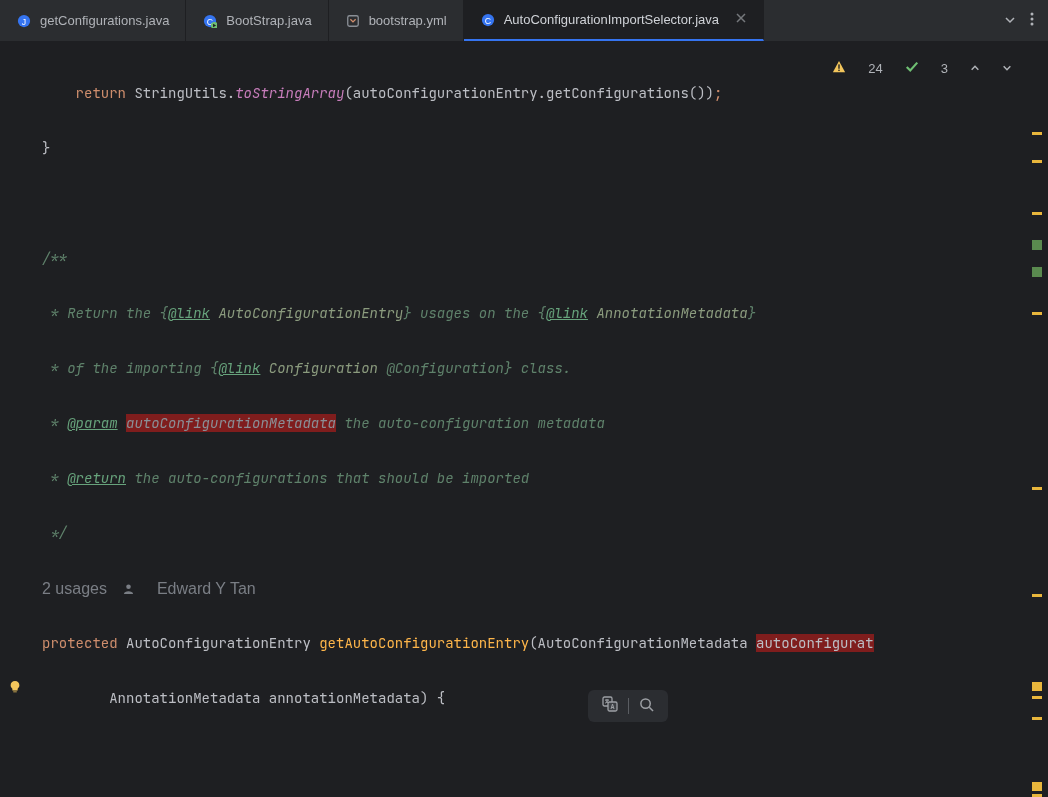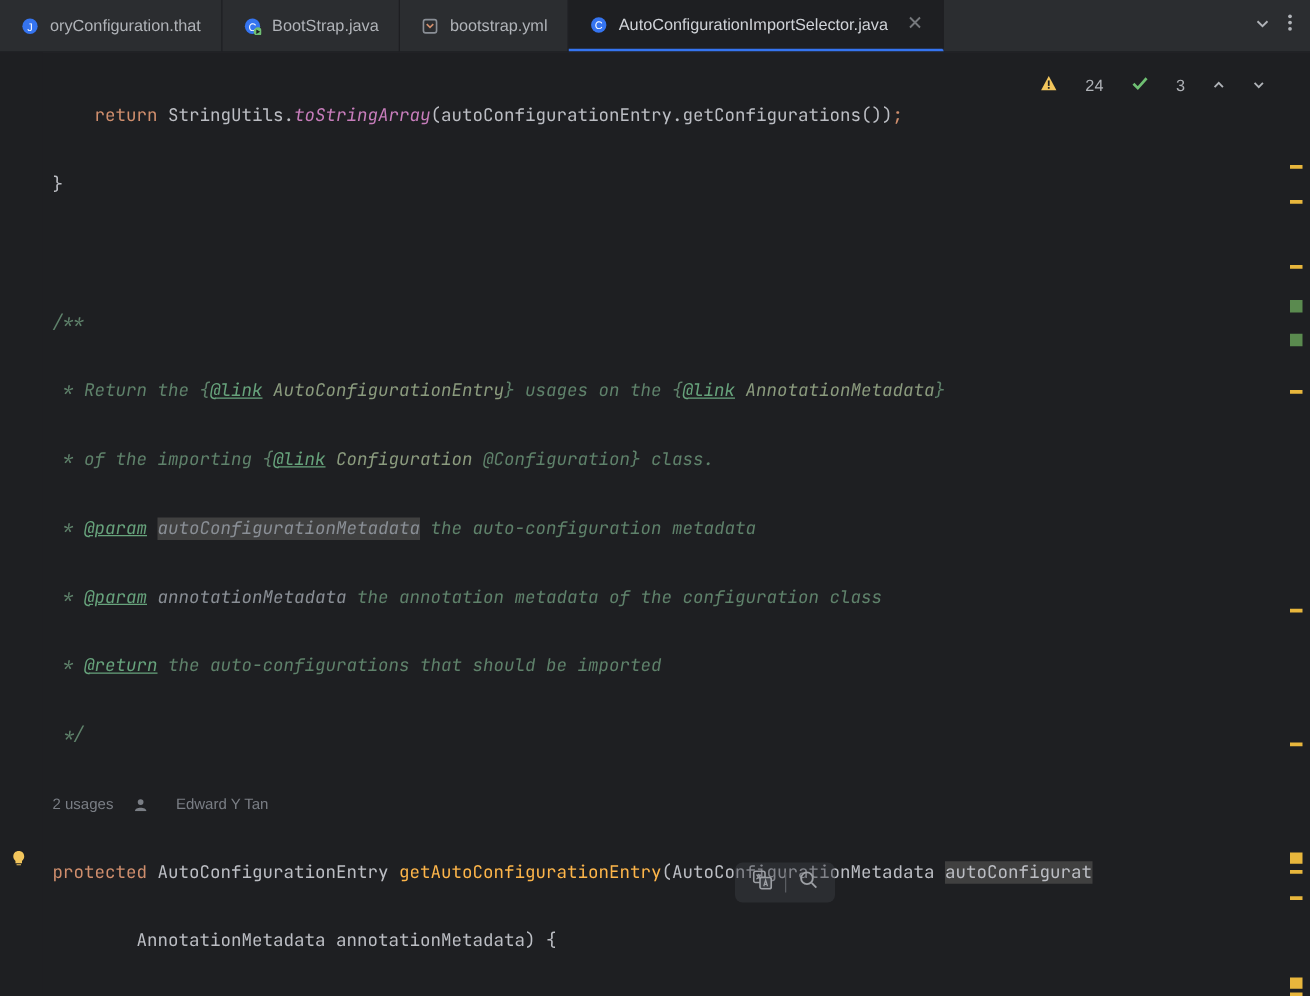--- a/index.html
+++ b/index.html
@@ -63,24 +63,24 @@
   .kw { color: #cf8e6d; margin-top: 25px; }
   .kw-return { color: #cf8e6d; }
   .method-yellow { color: #fdb54a; }
   .doc { color: #5f826b; font-style: italic; }
   .doc-tag { color: #67a37c; font-style: italic; text-decoration: underline; }
   .doc-link { color: #67a37c; font-style: italic; text-decoration: underline; }
   .doc-param { color: #8a8f96; font-style: italic; }
   .doc-type { color: #8b9b7e; font-style: italic; }
   .static-call { color: #c77dbb; font-style: italic; }
   .semicolon { color: #cf8e6d; }
-  .param-hl { background: #404040; }
+  .param-hl { background: #7f1d1d; }
   .usage-hint {
     font-family: 'Segoe UI', Arial, sans-serif;
-    font-size: 12px;
+    font-size: 16px;
     color: #7a7e85;
     padding-left: 8px;
     display:flex;
     align-items:center;
     gap: 16px;
     height: 27.5px;
     font-style: normal;
   }
   .usage-hint .author { display:flex; align-items:center; gap:23px; }
   .problems {
@@ -139,21 +139,21 @@
 <body>
 
 <div class="tabs">
   <div class="tab">
     <span class="tab-icon">
         <svg viewBox="0 0 16 16">
           <circle cx="8" cy="8" r="7" fill="#3574f0"></circle>
           <text x="8" y="12" text-anchor="middle" fill="#fff" font-size="10" font-family="Arial">J</text>
         </svg>
       </span>
-    <span>oryConfiguration.that</span>
+    <span>getConfigurations.java</span>
   </div>
   <div class="tab">
     <span class="tab-icon">
         <svg viewBox="0 0 16 16">
           <circle cx="8" cy="8" r="7" fill="#3574f0"></circle>
           <text x="8" y="12" text-anchor="middle" fill="#fff" font-size="10" font-family="Arial">C</text>
           <circle cx="13" cy="13" r="4" fill="#6fbf73"></circle>
           <path d="M11.5 11 L15 13 L11.5 15 Z" fill="#1e1f22"></path>
         </svg>
       </span>
@@ -199,21 +199,20 @@
         </svg></span>
   </div>
   <div class="code">
 <span class="code-line">    <span class="kw-return">return</span><span> StringUtils.</span><span class="static-call">toStringArray</span><span>(autoConfigurationEntry.getConfigurations())</span><span class="semicolon">;</span></span>
 <span class="code-line"><span>}</span></span>
 <span class="code-line"> </span>
 <span class="code-line"><span class="doc">/**</span></span>
 <span class="code-line"><span class="doc"> * Return the {</span><span class="doc-link">@link</span><span class="doc-type"> AutoConfigurationEntry</span><span class="doc">} usages on the {</span><span class="doc-link">@link</span><span class="doc-type"> AnnotationMetadata</span><span class="doc">}</span></span>
 <span class="code-line"><span class="doc"> * of the importing {</span><span class="doc-link">@link</span><span class="doc-type"> Configuration</span><span class="doc"> @Configuration} class.</span></span>
 <span class="code-line"><span class="doc"> * </span><span class="doc-tag">@param</span><span class="doc"> </span><span class="doc-param param-hl">autoConfigurationMetadata</span><span class="doc"> the auto-configuration metadata</span></span>
-<span class="code-line"><span class="doc"> * </span><span class="doc-tag">@param</span><span class="doc"> </span><span class="doc-param">annotationMetadata</span><span class="doc"> the annotation metadata of the configuration class</span></span>
 <span class="code-line"><span class="doc"> * </span><span class="doc-tag">@return</span><span class="doc"> the auto-configurations that should be imported</span></span>
 <span class="code-line"><span class="doc"> */</span></span>
 <div class="usage-hint"><span>2 usages</span><span class="author"><svg width="11" height="11" viewBox="0 0 12 12">
             <circle cx="6" cy="4" r="2.5" fill="#7a7e85"></circle>
             <path d="M1 12 C1 8 11 8 11 12 Z" fill="#7a7e85"></path>
           </svg><span>Edward Y Tan</span></span></div>
 <span class="code-line"><span class="kw">protected</span><span> AutoConfigurationEntry </span><span class="method-yellow">getAutoConfigurationEntry</span><span>(AutoConfigurationMetadata </span><span class="param-hl">autoConfigurat</span></span>
 <span class="code-line">        <span>AnnotationMetadata annotationMetadata) {</span></span>
 <span class="code-line">    </span>
 

